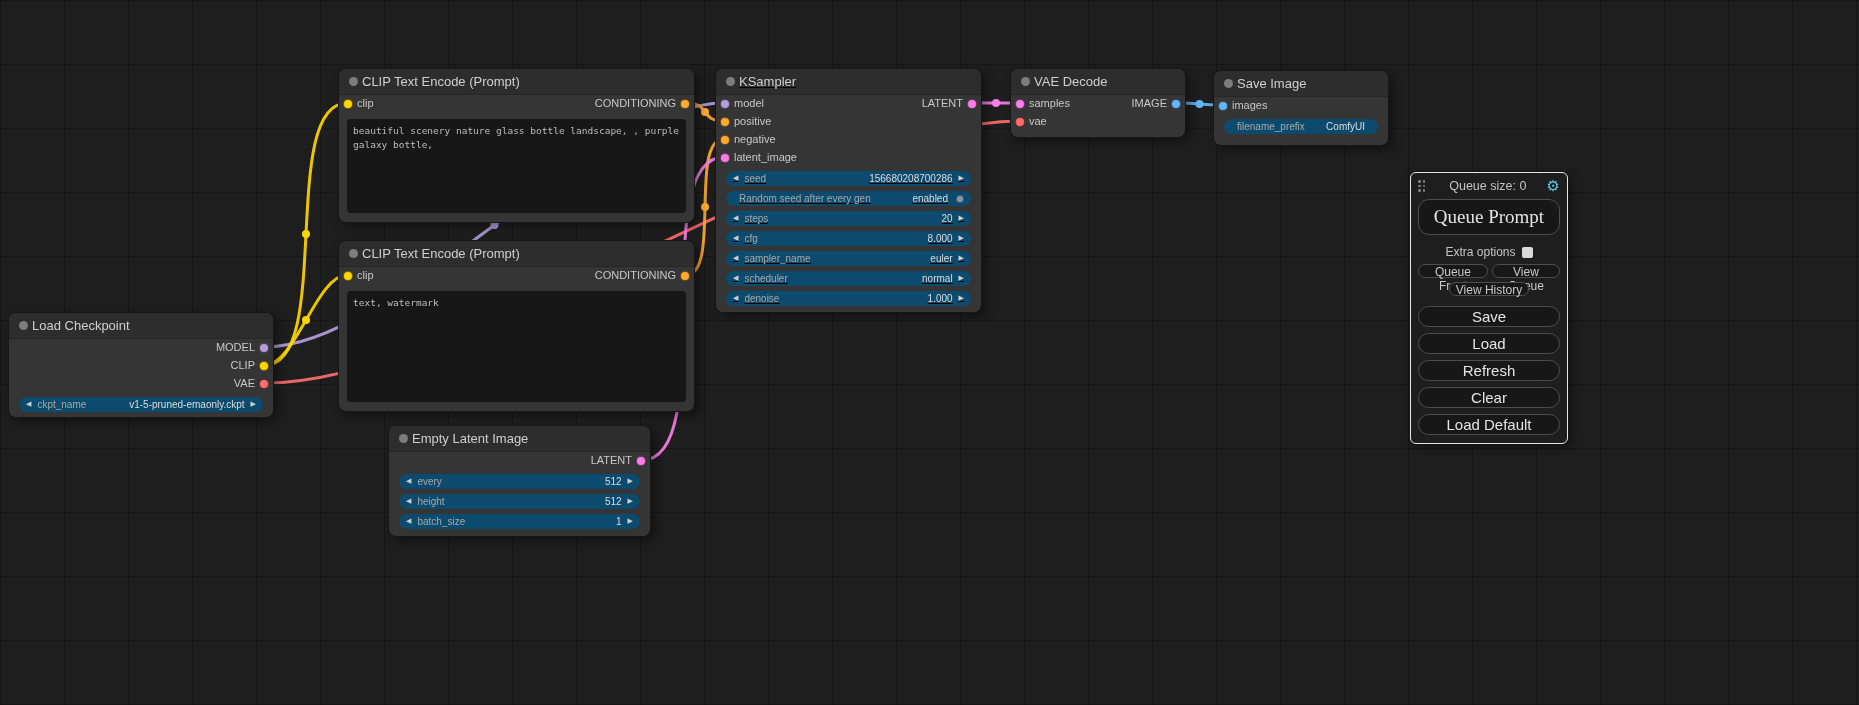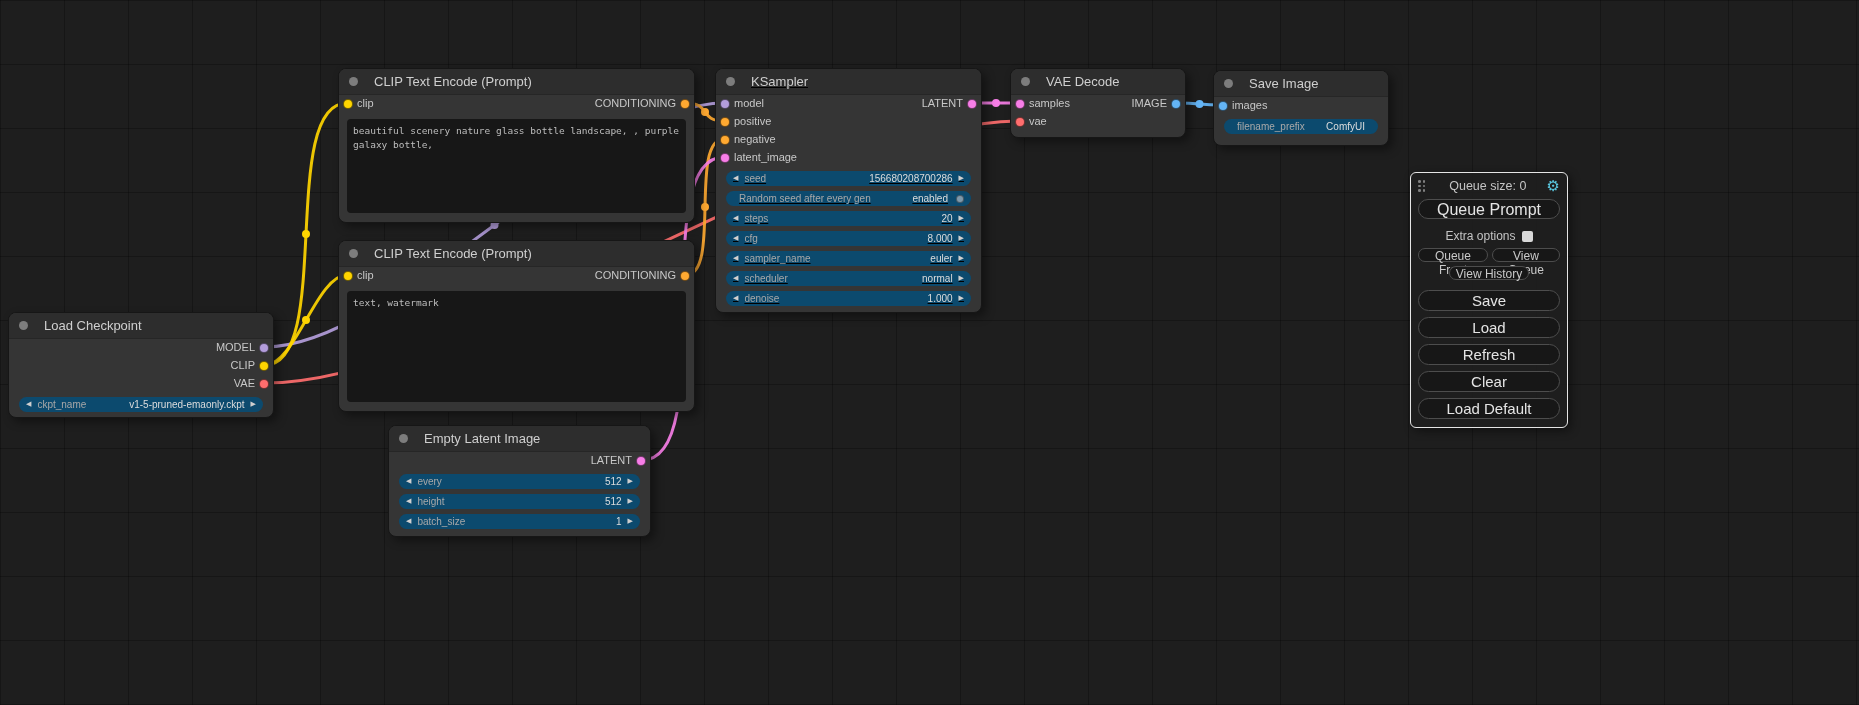--- a/index.html
+++ b/index.html
@@ -24,21 +24,21 @@
     border:1px solid #161616;
     border-radius:8px;
     box-shadow:4px 4px 10px rgba(0,0,0,0.4);
     display:flex;flex-direction:column;
     box-sizing:border-box;
   }
   .node-title{
     height:26px;flex:0 0 26px;
     background:#2d2d2d;
     border-radius:7px 7px 0 0;
-    display:flex;align-items:center;gap:16px;
+    display:flex;align-items:center;gap:4px;
     padding:0 10px;
     border-bottom:1px solid #262626;
     box-sizing:border-box;
   }
   .collapse-dot{
     width:9px;height:9px;border-radius:50%;
     background:#7d7d7d;flex:0 0 9px;
   }
   .title-text{
     font-size:13px;color:#cfcfcf;white-space:nowrap;overflow:hidden;
@@ -105,21 +105,21 @@
     font-family:"DejaVu Sans", sans-serif;
     font-size:15px;color:#5ac8e0;line-height:14px;cursor:pointer;flex:0 0 auto;
   }
   .qp-btn{
     display:block;width:100%;
     background:#171717;color:#e4e4e4;
     border:1.5px solid #4d4d4d;border-radius:11px;
     font-family:"Liberation Sans", sans-serif;
     cursor:pointer;
   }
-  .qp-primary{height:20px;font-size:16px;margin-bottom:10px;}
+  .qp-primary{height:36px;font-size:19px;margin-bottom:10px;font-family:Liberation Serif, serif;}
   .qp-big{height:21px;font-size:15px;margin-bottom:6px;}
   .qp-extra{
     display:flex;align-items:center;justify-content:center;gap:6px;
     font-size:12px;color:#c4c4c4;margin-bottom:5px;
   }
   .checkbox{width:11px;height:11px;background:#d9d9d9;border-radius:2px;display:inline-block;cursor:pointer;}
   .qp-row{display:flex;gap:4px;margin-bottom:4px;}
   .qp-row.center{justify-content:center;margin-bottom:10px;}
   .qp-small{
     background:#171717;color:#c9c9c9;

